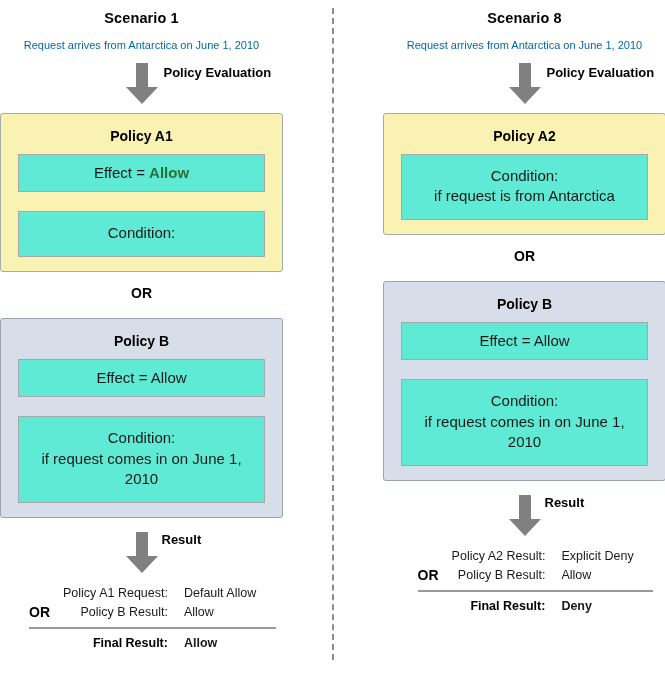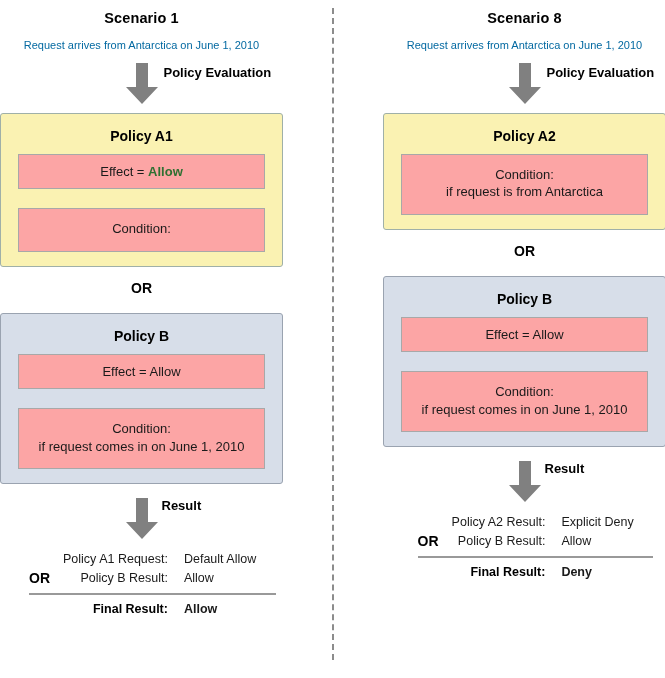--- a/index.html
+++ b/index.html
@@ -104,24 +104,24 @@
     border-color: #9aa3b0;
   }
   .policy-name {
     text-align: center;
     font-size: 14px;
     font-weight: bold;
     color: #000000;
     padding: 6px 0 10px 0;
   }
   .inner-box {
-    background: #fca5a5;
+    background: #5eead4;
     border: 1px solid #a8a8a8;
     text-align: center;
-    font-size: 13px;
+    font-size: 15px;
     color: #1a1a1a;
     padding: 8px 6px;
     line-height: 1.35;
   }
   .inner-box + .inner-box { margin-top: 19px; }
   .inner-box.condition { padding: 11px 6px 13px 6px; }
 
   .val-allow { color: #2f7032; font-weight: bold; }
   .val-deny  { color: #b01212; font-weight: bold; }
   .val-plain { color: #1a1a1a; }

